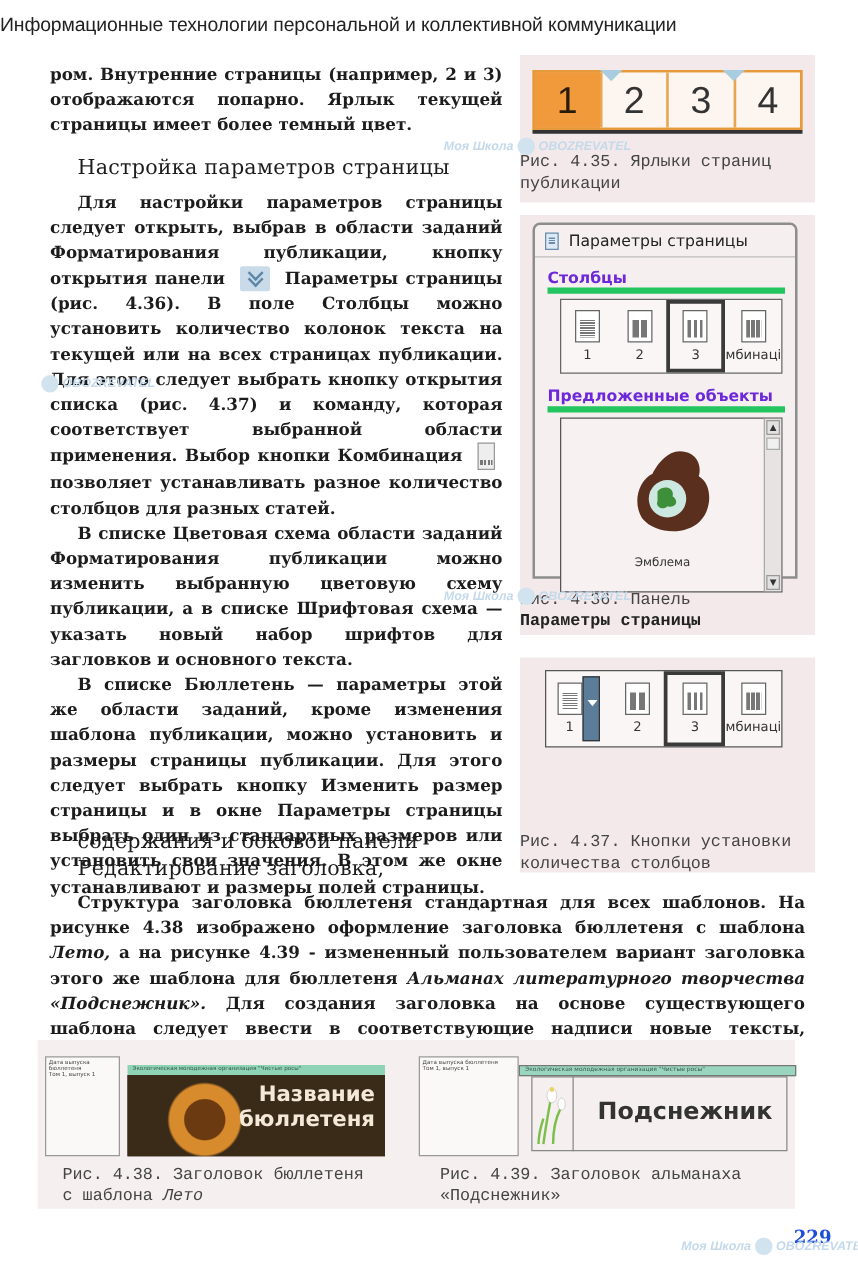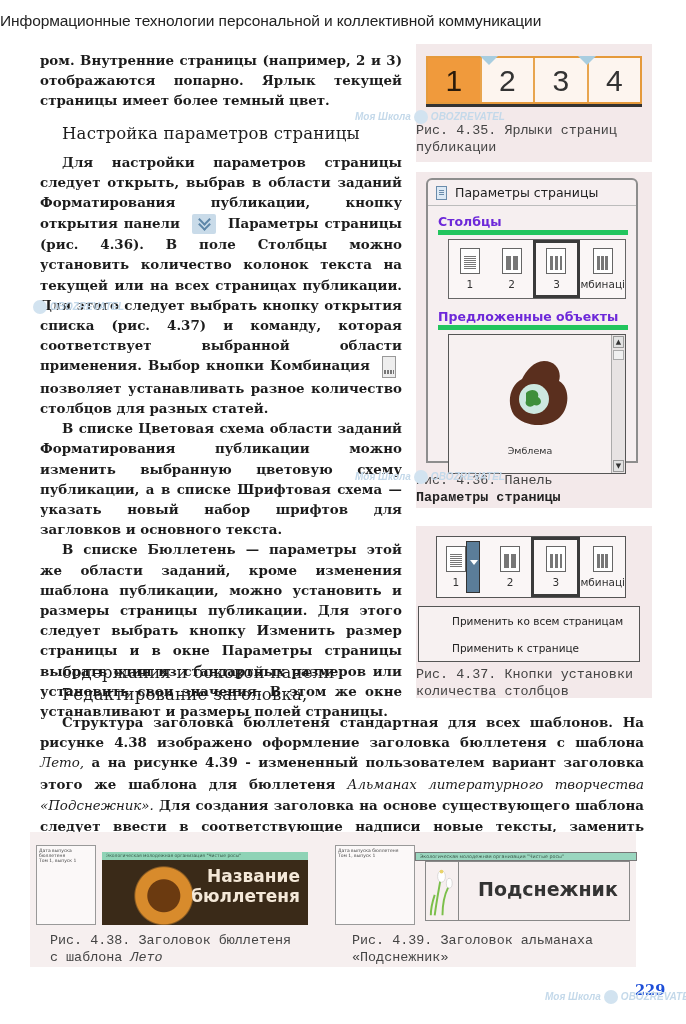--- a/index.html
+++ b/index.html
@@ -17,21 +17,21 @@
     font-size: 13.4px; line-height: 20.2px; font-weight: bold; text-align: justify;
     text-align-last: left;
   }
   .body-text p { text-indent: 0; }
   .body-text p.ind { text-indent: 22px; }
   .wide-text {
     position: absolute; left: 40px; width: 604px; top: 712px;
     font-size: 13.4px; line-height: 20.2px; font-weight: bold; text-align: justify;
   }
   .wide-text p { text-indent: 22px; }
-  .wide-text em { font-weight: normal; font-style: italic; }
+  .wide-text em { font-weight: bold; font-style: italic; }
 
   .section-heading {
     position: absolute; left: 62px; font-size: 16.5px; font-weight: normal; line-height: 22px;
     letter-spacing: 0.2px;
   }
 
   .inline-icon {
     display: inline-block; vertical-align: middle; margin: 0 6px;
   }
   .chevron-btn {
@@ -326,24 +326,20 @@
           <div class="lines" style="background:repeating-linear-gradient(90deg,#777 0 3px,#fff 3px 5px);"></div>
         </div>
       <span>3</span>
     </div>
     <div class="col-opt">
       <div class="page-mini">
           <div class="lines" style="background:repeating-linear-gradient(90deg,#777 0 3px,#fff 3px 4px);"></div>
         </div>
       <span>мбинаці</span>
     </div>
-  </div>
-  <div class="menu-box">
-    <div class="menu-item">Применить ко всем страницам</div>
-    <div class="menu-item">Применить к странице</div>
   </div>
   <div class="caption" style="position:absolute; left:0; right:0; top:140px;">
     <div>Рис. 4.37. Кнопки установки</div>
     <div>количества столбцов</div>
   </div>
 </div>
 
 <div class="bottom-figs">
 
   <div class="hdr-left-box" style="left:6px; top:13px; width:60px; height:80px;">

